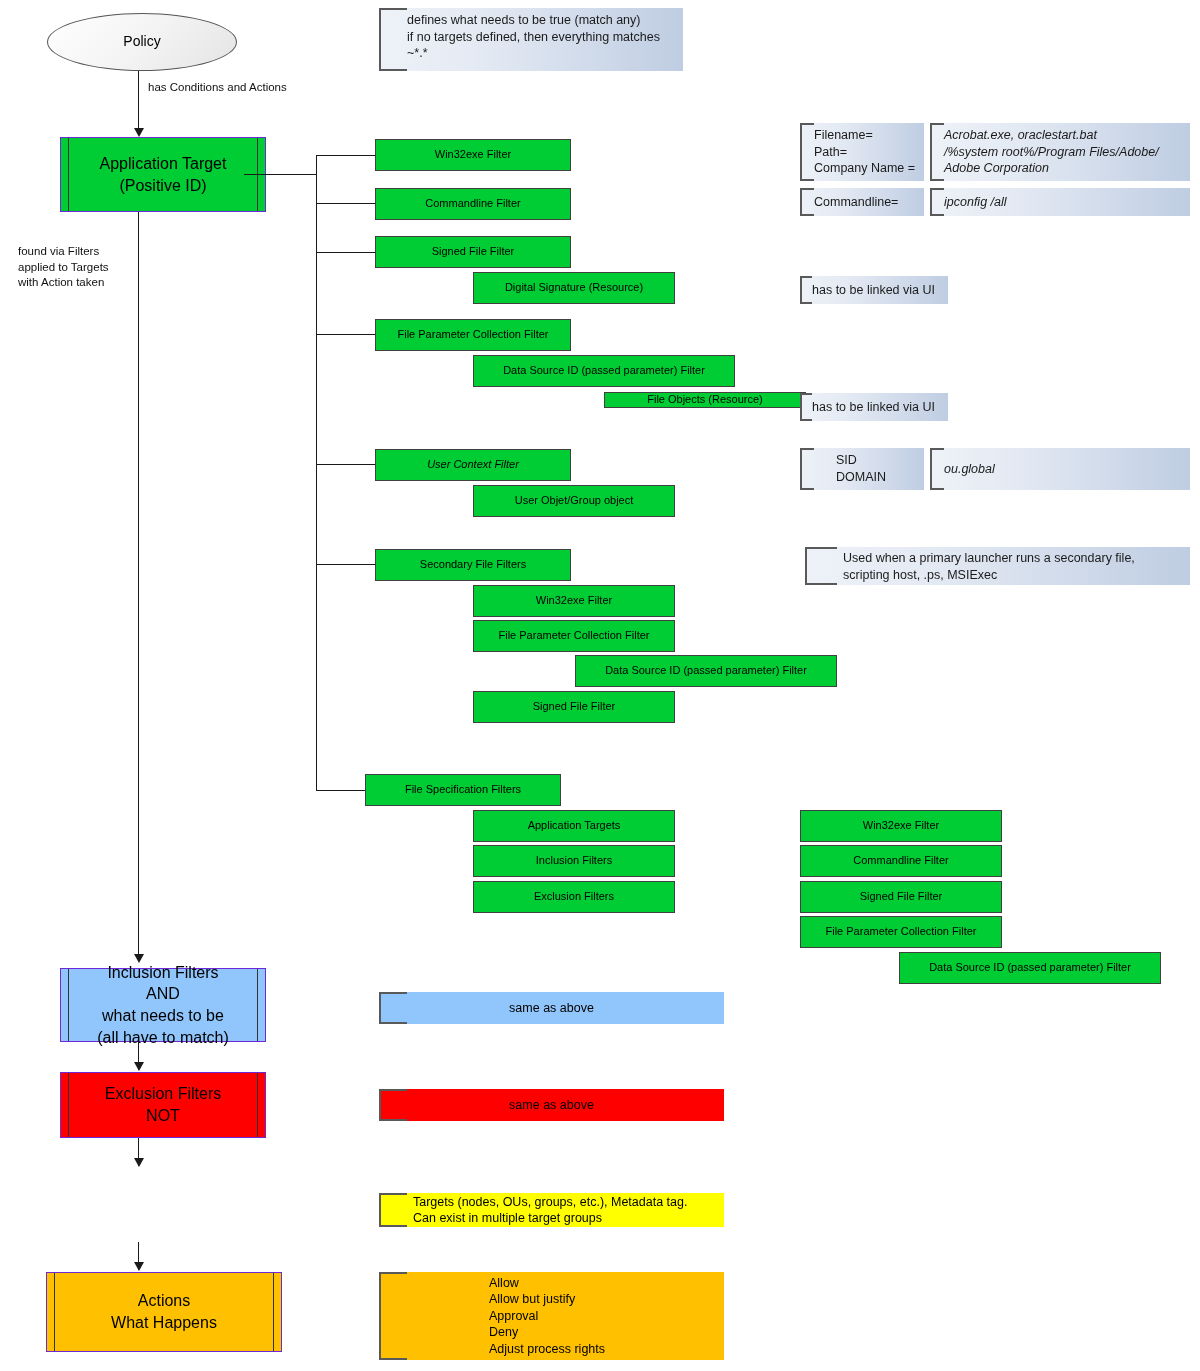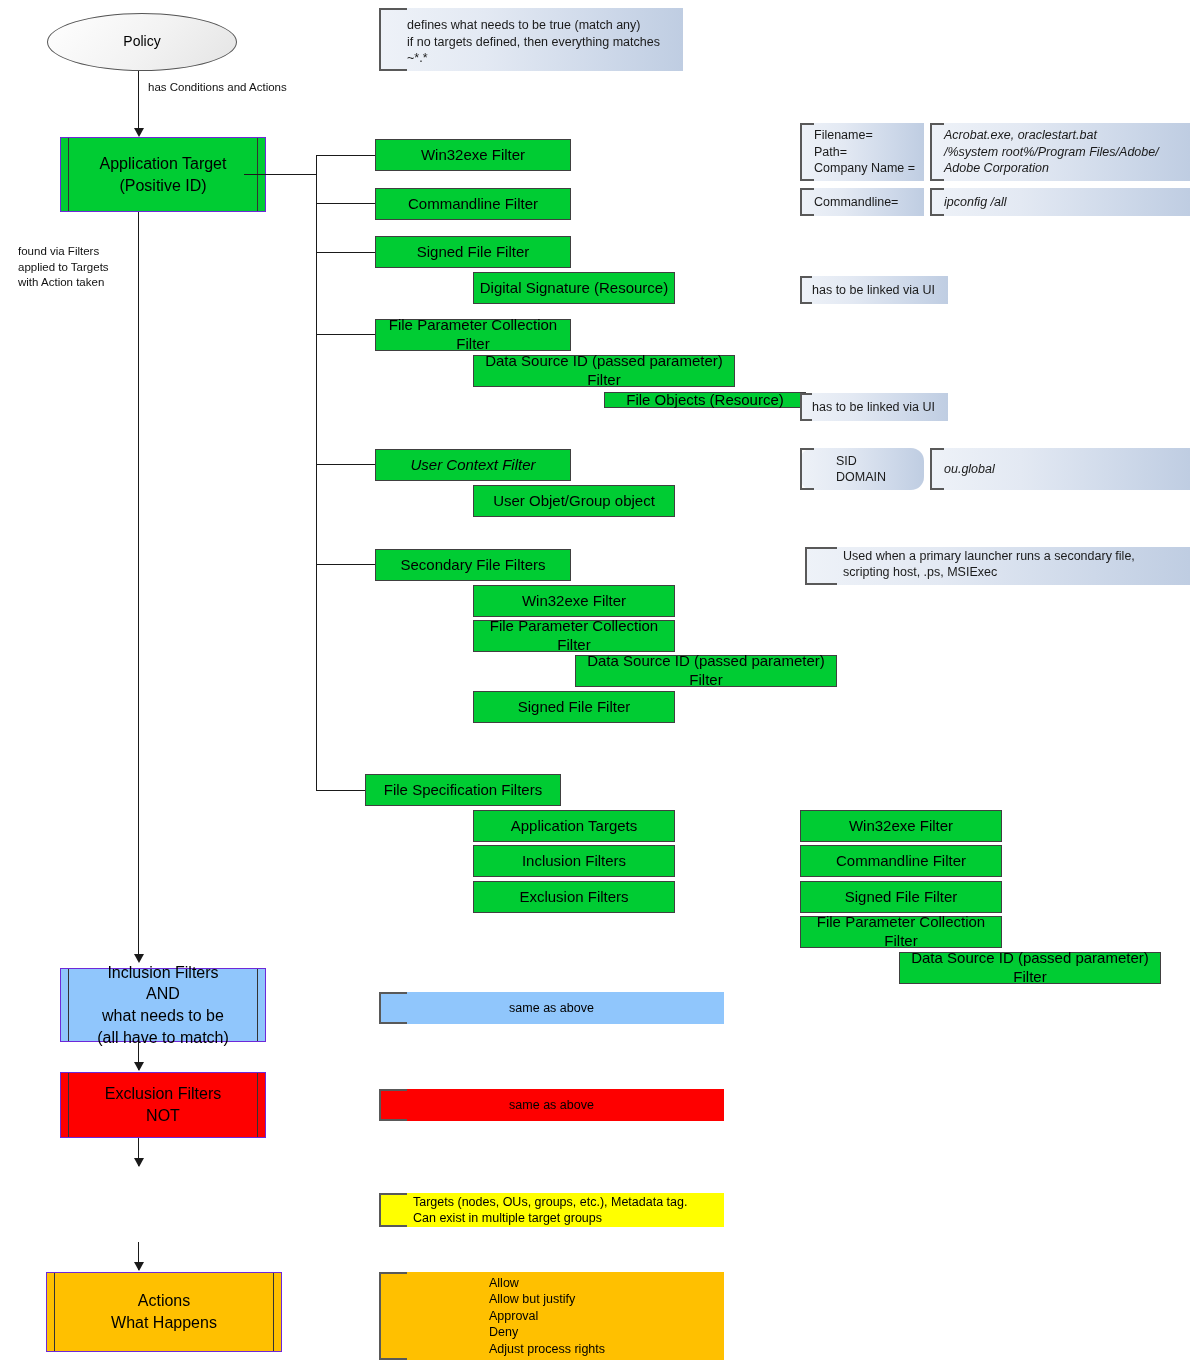--- a/index.html
+++ b/index.html
@@ -16,21 +16,21 @@
     background:#fff;
   }
   
   .node{
     position:absolute;
     box-sizing:border-box;
     display:flex;
     align-items:center;
     justify-content:center;
     text-align:center;
-    font-size:15px;
+    font-size:11px;
     color:#000;
     line-height:1.25;
     white-space:pre-line;
   }
   
   .green{
     background:#00cc33;
     border:1px solid #404040;
     box-shadow:0 0 0 0 transparent;
   }
@@ -42,21 +42,21 @@
     font-size:14px;
   }
   
   .note{
     background:linear-gradient(to right,#eef2f8 0%,#e3e9f3 35%,#cdd8e9 75%,#bfcde2 100%);
     color:#1a1a1a;
     font-size:12.5px;
     text-align:left;
     justify-content:flex-start;
     padding:4px 6px 4px 28px;
-    align-items:flex-end;
+    align-items:flex-start;
     line-height:1.33;
   }
   .note.center{justify-content:flex-start;text-align:center;padding-left:28px;padding-right:10px;}
   .note .bracket{
     position:absolute;
     left:0;top:0;bottom:0;width:26px;
     border-left:2px solid #595959;
     border-top:2px solid #595959;
     border-bottom:2px solid #595959;
     pointer-events:none;
@@ -263,21 +263,21 @@
   <div class="node note" style="left:800px;top:276px;width:148px;height:28px;padding-left:12px;align-items:center;">
     <span class="bracket" style="width:10px;"></span>
     <span>has to be linked via UI</span>
   </div>
 
   <div class="node note" style="left:800px;top:393px;width:148px;height:28px;padding-left:12px;align-items:center;">
     <span class="bracket" style="width:10px;"></span>
     <span>has to be linked via UI</span>
   </div>
 
-  <div class="node note" style="left:800px;top:448px;width:124px;height:42px;padding-left:36px;border-radius:13px;">
+  <div class="node note" style="left:800px;top:448px;width:124px;height:42px;padding-left:36px;">
     <span class="bracket" style="width:12px;"></span>
     <span>SID
 DOMAIN</span>
   </div>
   <div class="node note center" style="left:930px;top:448px;width:260px;height:42px;padding-left:14px;padding-right:4px;align-items:center;">
     <span class="bracket" style="width:12px;"></span>
     <span class="ital">ou.global</span>
   </div>
 
   <div class="node note" style="left:805px;top:547px;width:385px;height:38px;padding-left:38px;padding-top:3px;">

